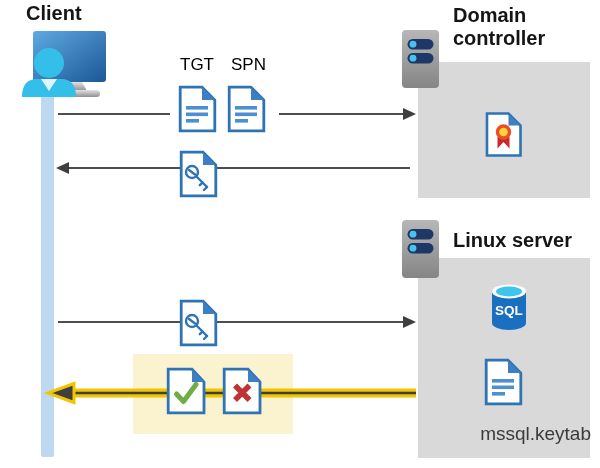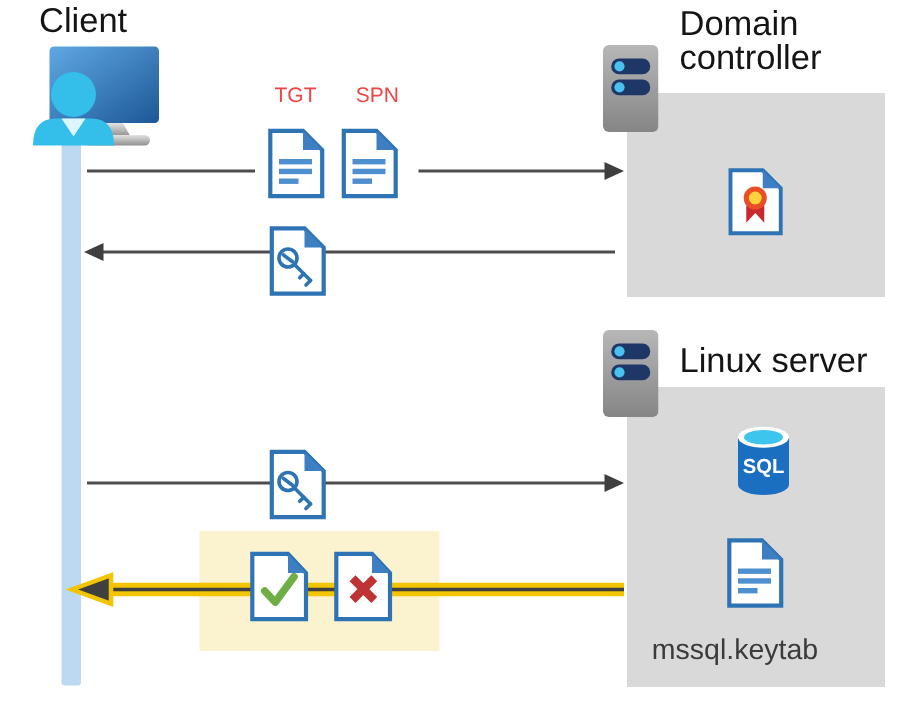--- a/index.html
+++ b/index.html
@@ -7,22 +7,22 @@
     position:relative;width:600px;height:468px;background:#ffffff;overflow:hidden;
     font-family:"Liberation Sans","DejaVu Sans",sans-serif;
   }
   .abs{position:absolute;}
   .gray-box{background:#D9D9D9;z-index:0;}
   .highlight{background:#FBF3CF;z-index:1;}
   .lifeline{background:#BDD9F1;z-index:1;border-radius:2px;}
   .arrows{z-index:2;left:0;top:0;}
   .icon{z-index:3;}
   .label{z-index:4;color:#111;}
-  .title{font-size:23px;font-weight:normal;color:#151515;line-height:23px;}
-  .small-label{font-size:14px;color:#ef4444;text-align:center;}
+  .title{font-size:20px;font-weight:bold;color:#151515;line-height:23px;}
+  .small-label{font-size:17px;color:#000000;text-align:center;}
   .caption{font-size:19px;color:#3B3B3B;text-align:center;}
   svg{display:block;}
 </style>
 </head>
 <body>
 
 <div class="canvas">
 
   <div class="abs gray-box" style="left:418px;top:62px;width:172px;height:136px;"></div>
   <div class="abs gray-box" style="left:418px;top:258px;width:172px;height:200px;"></div>
@@ -177,16 +177,16 @@
 
   <div class="abs label title" style="left:26px;top:2px;">Client</div>
 
   <div class="abs label small-label" style="left:177px;top:55px;width:40px;">TGT</div>
   <div class="abs label small-label" style="left:226px;top:55px;width:40px;text-align:right;">SPN</div>
 
   <div class="abs label title" style="left:453px;top:4px;width:115px;">Domain controller</div>
 
   <div class="abs label title" style="left:453px;top:229px;width:140px;">Linux server</div>
 
-  <div class="abs label caption" style="left:420px;top:423px;width:140px;">mssql.keytab</div>
+  <div class="abs label caption" style="left:451px;top:423px;width:140px;text-align:right;">mssql.keytab</div>
 
 
 </div>
 
 </body></html>

